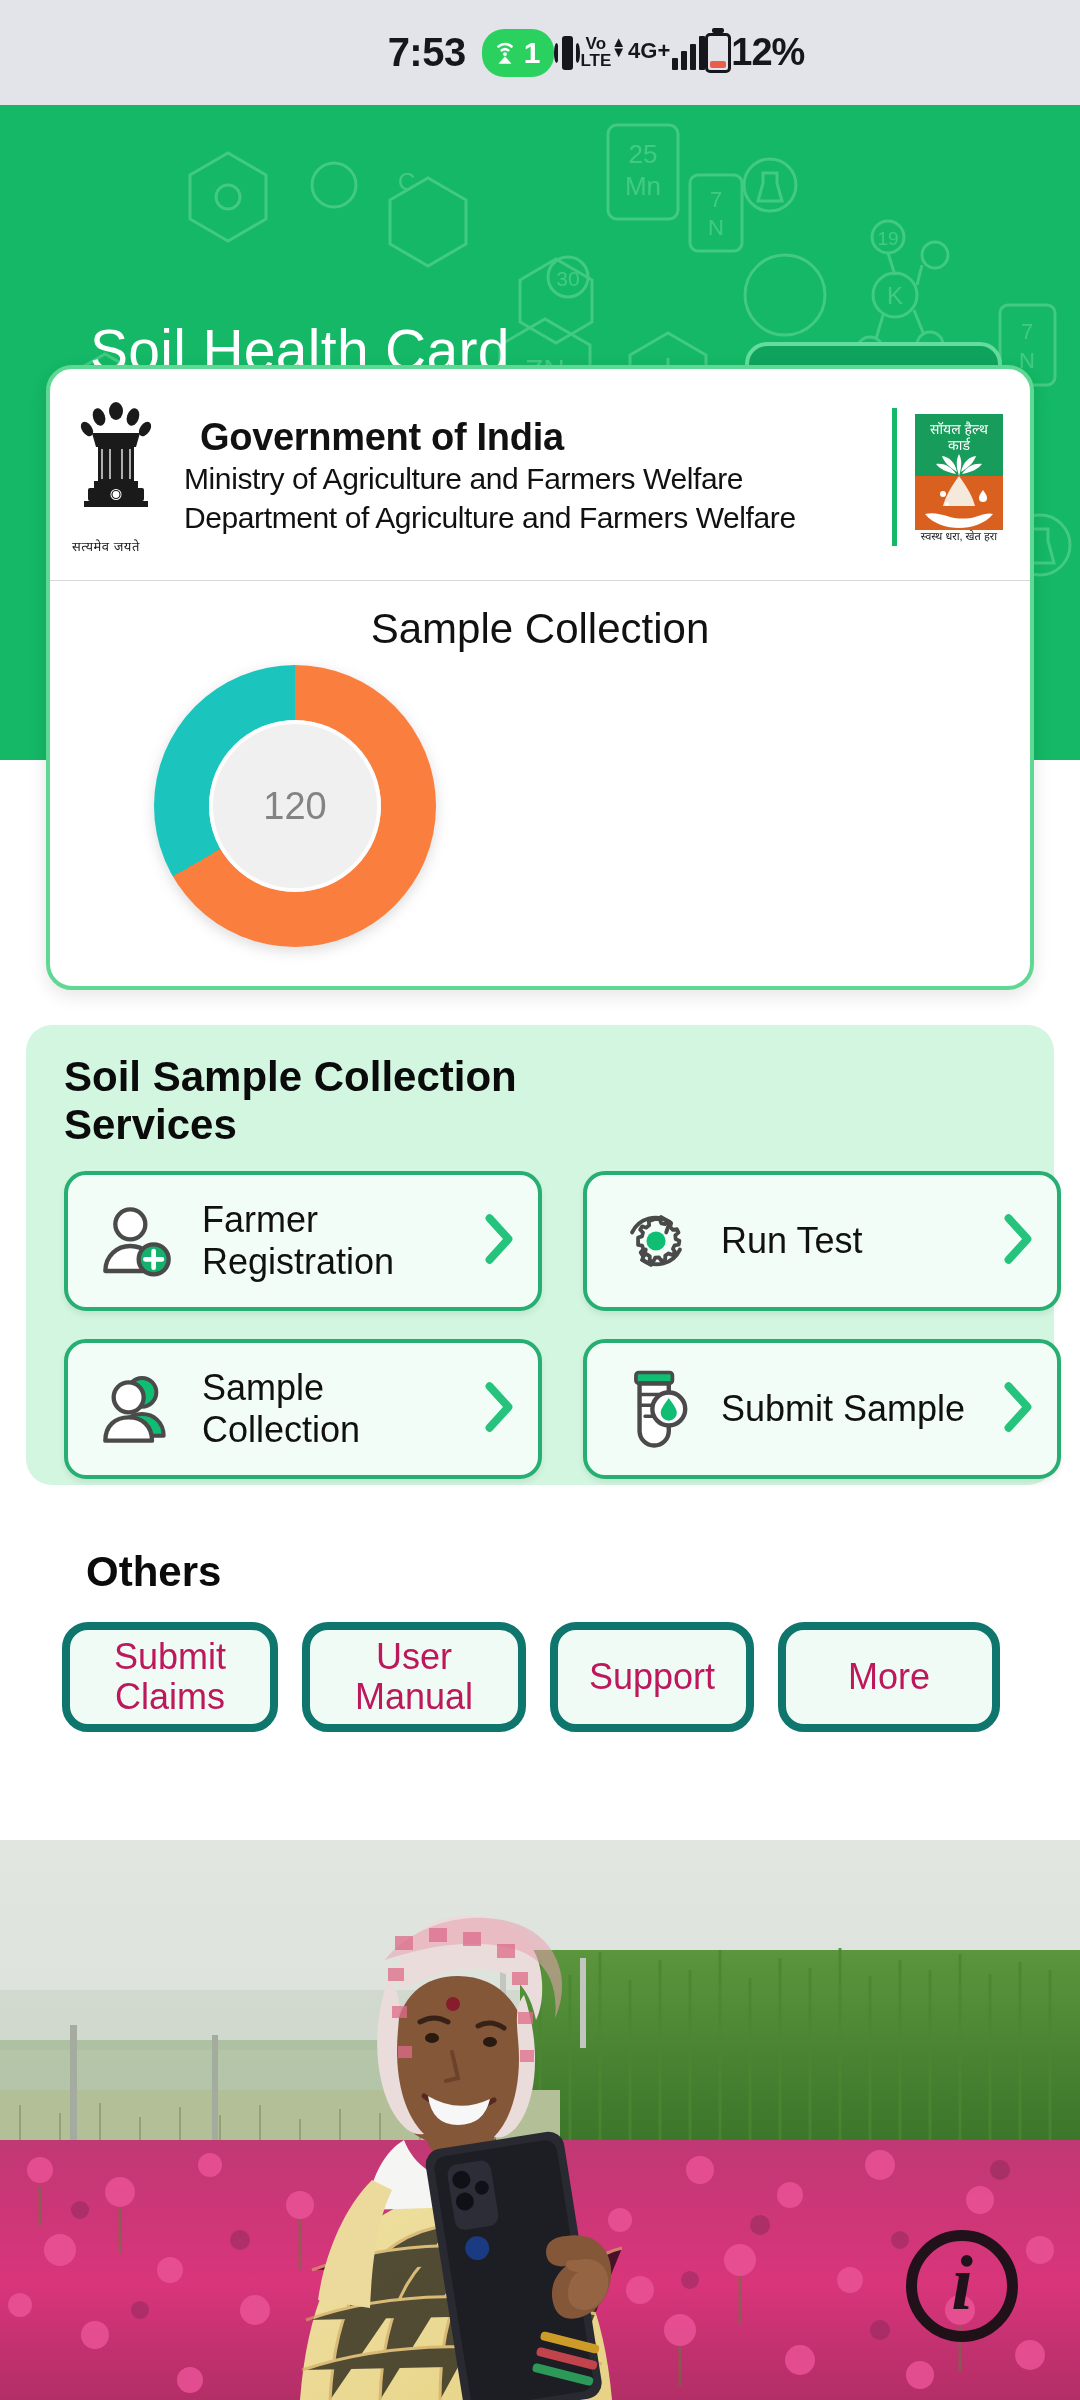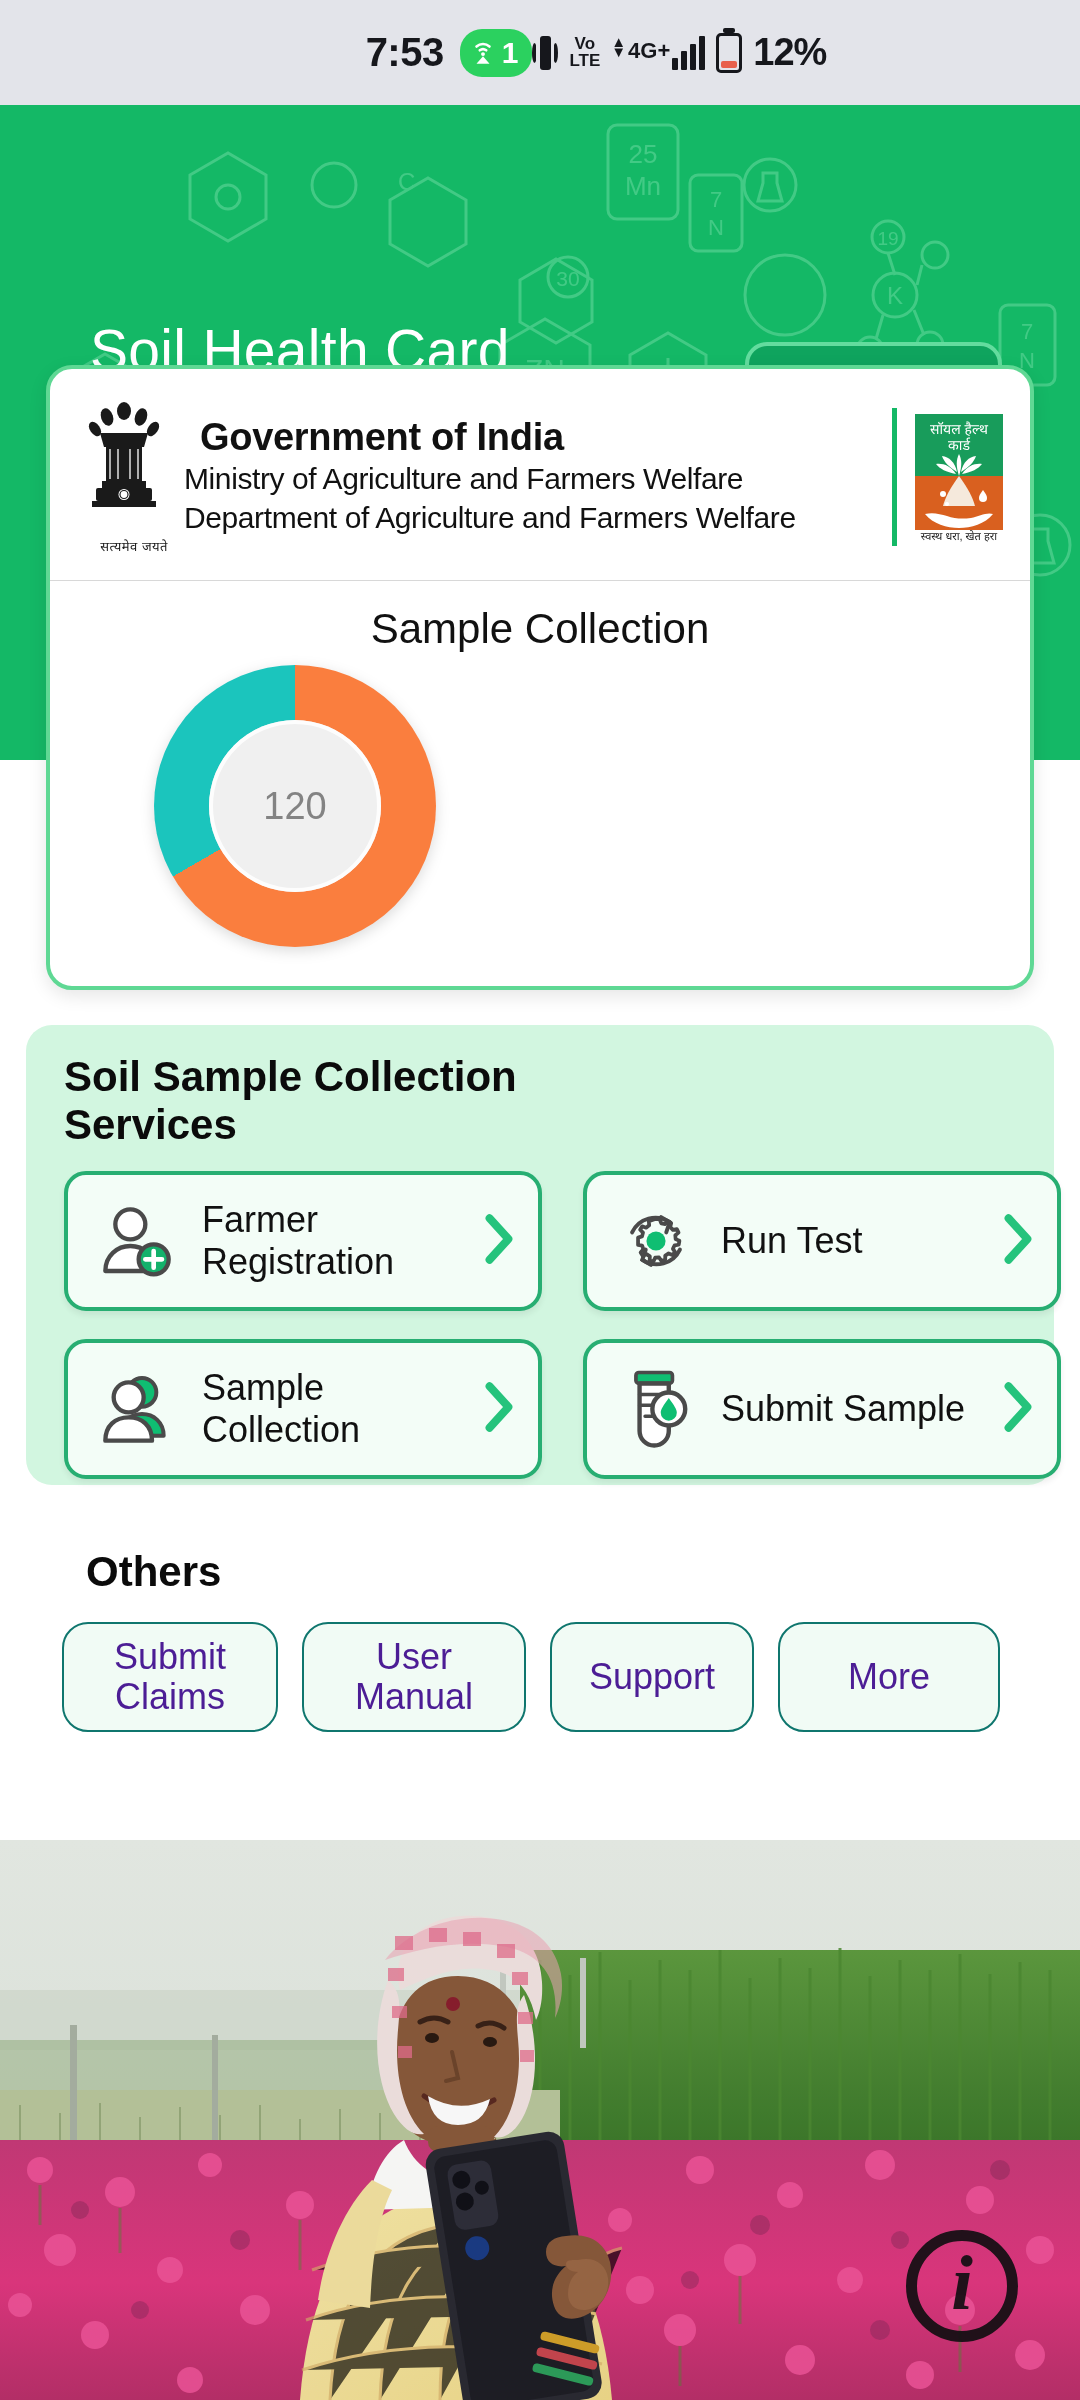--- a/index.html
+++ b/index.html
@@ -18,21 +18,21 @@
     display:flex; align-items:center; justify-content:center;
     padding: 0 28px 0 140px;
   }
   .sb-left { display:flex; align-items:center; gap:16px; }
   .sb-time { font-size:40px; font-weight:600; color:#16171C; letter-spacing:-.5px; }
   .hotspot-badge {
     display:flex; align-items:center; gap:6px;
     background:#2BD15F; border-radius:22px; padding:4px 14px 4px 10px; height:48px;
   }
   .hotspot-badge .cnt { font-size:30px; font-weight:600; color:#fff; }
-  .sb-right { display:flex; align-items:center; gap:11px; }
+  .sb-right { display:flex; align-items:center; }
   .icon-vibrate { width:26px; height:38px; position:relative; }
   .icon-vibrate .bar { position:absolute; left:8px; top:2px; width:11px; height:34px; background:#16171C; border-radius:3px; }
   .icon-vibrate .w1, .icon-vibrate .w2 { position:absolute; top:9px; width:5px; height:20px; border-left:4px solid #16171C; border-radius:60%; }
   .icon-vibrate .w1 { left:0; } .icon-vibrate .w2 { right:0; transform:scaleX(-1); }
   .volte { font-size:17px; font-weight:700; line-height:.95; color:#16171C; text-align:center; }
   .g4 { display:flex; align-items:flex-end; gap:2px; }
   .g4 .lbl { font-size:22px; font-weight:700; color:#16171C; line-height:1; position:relative; top:-8px;}
   .arrows { font-size:15px; line-height:.7; color:#16171C; position:relative; top:-12px; }
   .bars { display:flex; align-items:flex-end; gap:3px; height:34px; }
   .bars i { display:block; width:6px; background:#16171C; border-radius:1px; }
@@ -69,21 +69,21 @@
   .card {
     position:absolute; left:46px; top:365px; width:988px; height:625px;
     background:#fff; border:4px solid #5FD894; border-radius:26px;
     box-shadow: 0 6px 18px rgba(0,0,0,.10);
     overflow:hidden;
   }
   .gov-banner {
     display:flex; align-items:center; padding:16px 18px 12px 22px;
     border-bottom:1px solid #D8D8D8; height:212px;
   }
-  .emblem { width:96px; flex:0 0 96px; text-align:right; }
+  .emblem { width:96px; flex:0 0 96px; text-align:left; }
   .emblem-txt { font-size:13px; color:#1A1A1A; margin-top:2px; letter-spacing:.5px;}
   .gov-text { flex:1; padding-left:16px; }
   .gov-l1 { font-size:38px; font-weight:700; color:#111; letter-spacing:-.3px; line-height:1.15;margin-left:16px; }
   .gov-l2, .gov-l3 { font-size:30px; font-weight:400; color:#111; line-height:1.3; letter-spacing:-.4px;}
   .shc-logo { width:120px; flex:0 0 120px; text-align:center; border-left:5px solid #14B866; padding-left:8px;}
 
   .chart-title { text-align:center; font-size:42px; color:#111; margin-top:24px; }
   .chart-row { display:flex; align-items:center; margin-top:12px; padding:0 10px; }
   .donut-wrap { width:470px; display:flex; justify-content:center; }
   .donut { position:relative; width:282px; height:282px; border-radius:50%;
@@ -116,23 +116,23 @@
     box-shadow: 0 4px 6px rgba(0,0,0,.07);
   }
   .tile .ico { flex:0 0 86px; width:86px; height:86px; display:flex; align-items:center; justify-content:center;}
   .tile .txt { flex:1; font-size:36px; color:#111; line-height:1.18; }
   .tile .chev { flex:0 0 34px; }
 
   
   .others-head { position:absolute; left:86px; top:1548px; font-size:42px; font-weight:700; color:#0B0B0B; }
   .pills { position:absolute; left:62px; top:1622px; width:956px; display:flex; gap:24px; }
   .pill {
-    height:110px; background:#F1FBF5; border:2px solid #0f766e; border-radius:26px;
+    height:110px; background:#F1FBF5; border:8px solid #0f766e; border-radius:26px;
     display:flex; align-items:center; justify-content:center; text-align:center;
-    font-size:36px; color:#4c1d95; line-height:1.12; padding:0 14px;
+    font-size:36px; color:#be185d; line-height:1.12; padding:0 14px;
   }
   .pill.w1 { width:216px; } .pill.w2 { width:224px; }
   .pill.w3 { width:204px; } .pill.w4 { width:222px; }
 
   
   .photo { position:absolute; left:0; top:1840px; width:1080px; height:560px; overflow:hidden; background:#cfd6c9; }
   .fab-info {
     position:absolute; right:62px; bottom:58px; width:112px; height:112px;
     border-radius:50%; border:11px solid #140F13; background:transparent;
     display:flex; align-items:center; justify-content:center;

